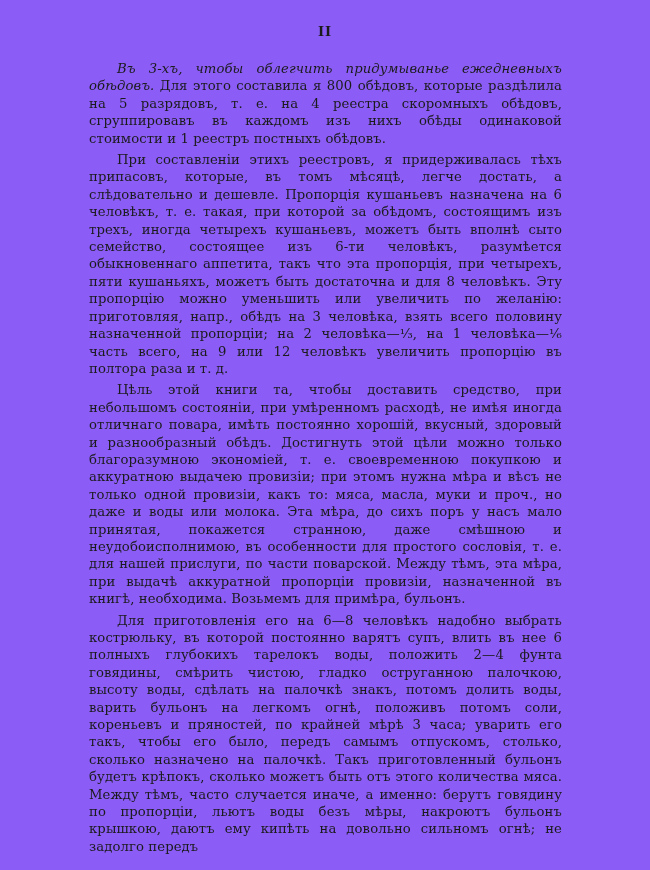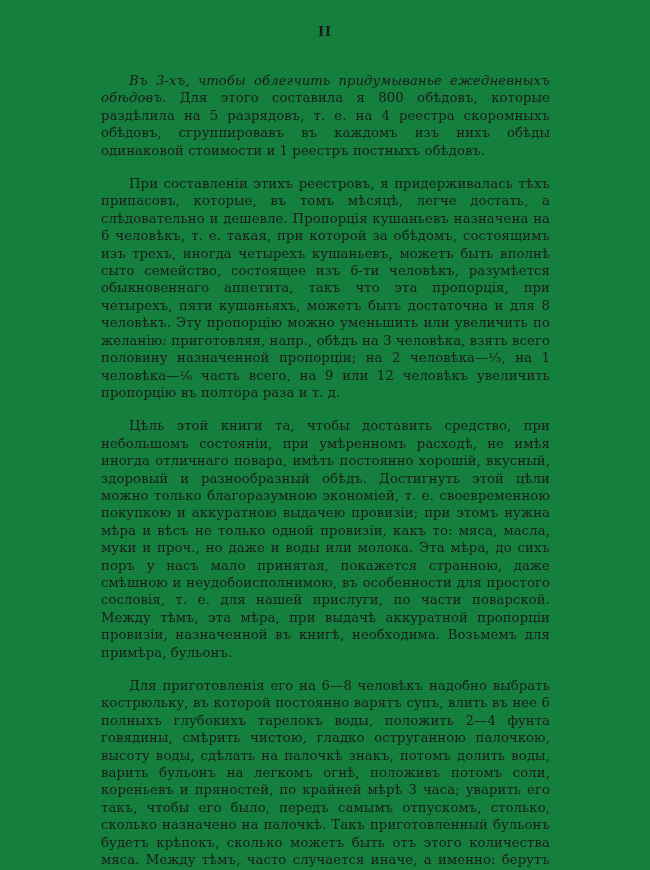--- a/index.html
+++ b/index.html
@@ -4,21 +4,21 @@
 <style>
   html, body {
     margin: 0;
     padding: 0;
     background: #ffffff;
   }
   .page {
     position: relative;
     width: 650px;
     height: 870px;
-    background: #15803d;
+    background: #8b5cf6;
     color: #1b1b1b;
     font-family: "DejaVu Serif", "Liberation Serif", serif;
     overflow: hidden;
   }
   .page-number {
     position: absolute;
     top: 24px;
     left: 0;
     right: 0;
     text-align: center;
@@ -30,21 +30,21 @@
     position: absolute;
     top: 56px;
     left: 85px;
     width: 481px;
     font-size: 13.2px;
     line-height: 17.4px;
     text-align: justify;
     letter-spacing: 0.1px;
   }
   .para {
-    margin: 16px;
+    margin: 4px;
     text-indent: 28px;
   }
   .italic-lead {
     font-style: italic;
   }
 </style>
 </head>
 <body>
 
 <div class="page">

